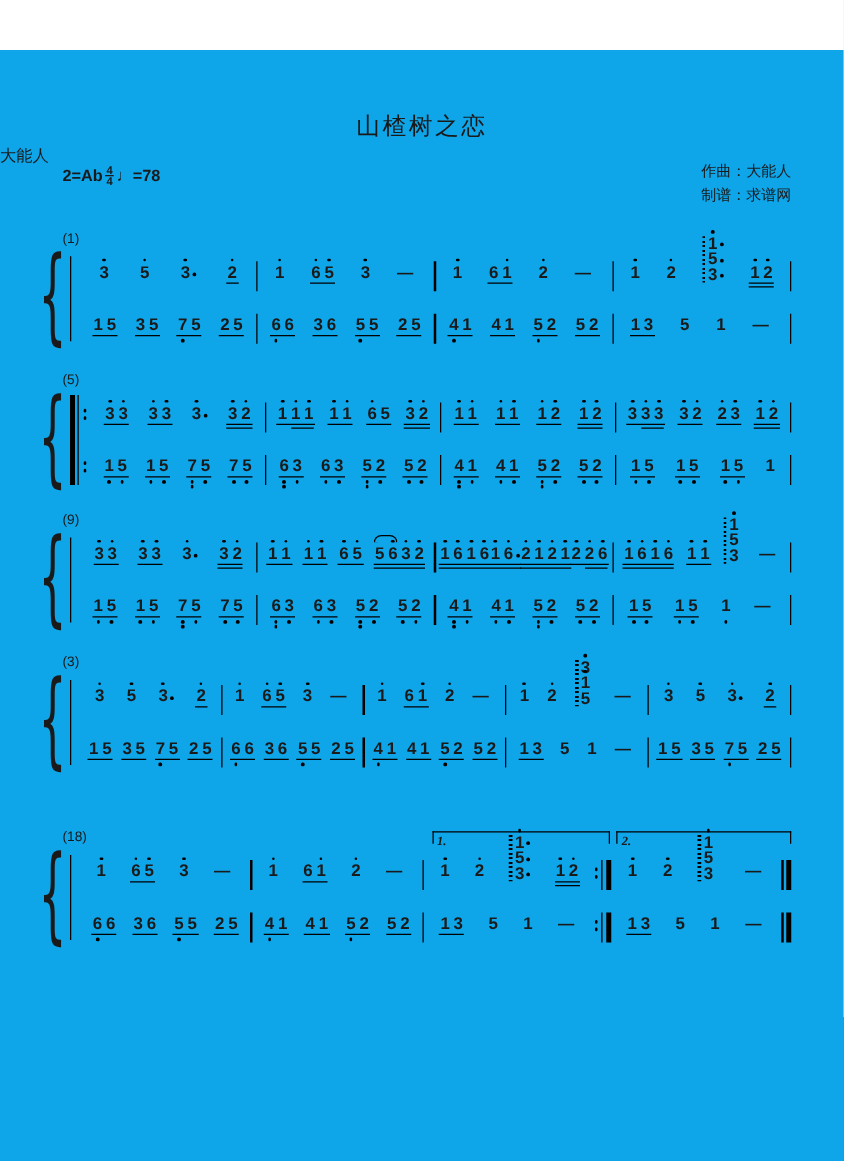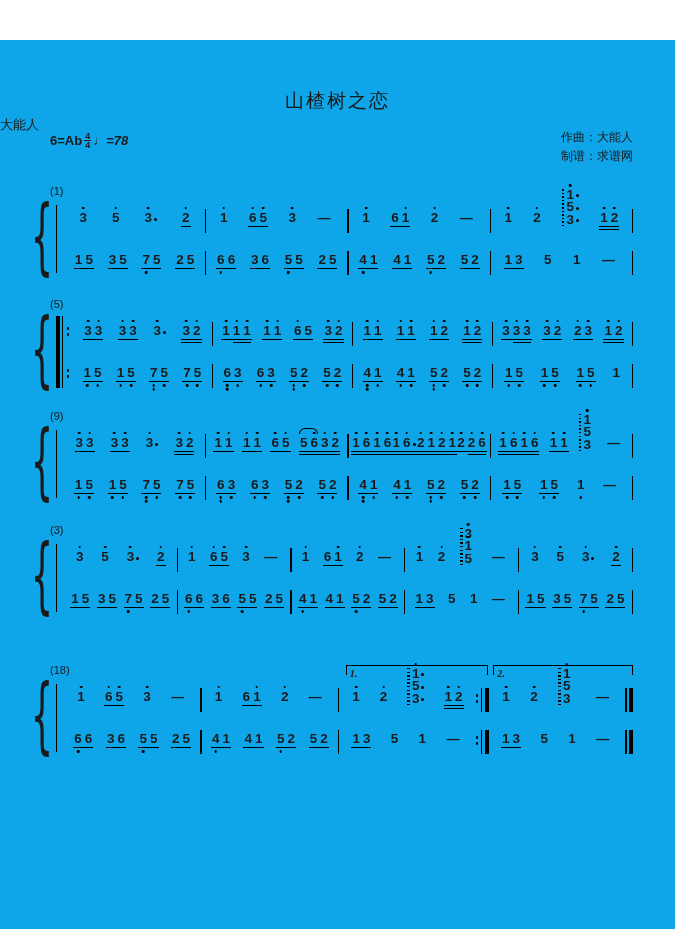--- a/index.html
+++ b/index.html
@@ -7,21 +7,21 @@
         font-family:"Liberation Sans",sans-serif;color:#1a1a1a;margin-top:40px;}
   
   .title{position:absolute;top:48px;left:0;width:100%;text-align:center;
          font-size:19px;letter-spacing:2px;font-family:"Liberation Serif",serif;}
   .subtitle{position:absolute;top:76px;left:0;width:100%;text-align:left;
             font-size:13px;font-family:"Liberation Serif",serif;}
   .keysig{position:absolute;top:92px;left:50px;font-size:13px;font-weight:bold;}
   .frac{display:inline-block;vertical-align:-3px;text-align:center;font-size:9px;
         line-height:8px;font-weight:bold;margin:0 2px;}
   .frac .num{display:block;border-bottom:1px solid #1a1a1a;padding:0 1px;}
-  .tempo{font-weight:bold;font-size:13px;font-style:italic;}
+  .tempo{font-weight:bold;font-size:13px;}
   .credits{position:absolute;top:89px;right:42px;font-size:12px;line-height:19px;
            font-family:Liberation Mono, monospace;text-align:left;}
   
   .footl{position:absolute;top:903px;left:40px;font-size:12px;}
   .footr{position:absolute;top:906px;right:42px;font-size:9px;}
   
   .system{position:absolute;left:40px;right:40px;height:110px;}
   .sysnum{position:absolute;top:0;left:10px;font-size:11px;}
   .brace{position:absolute;left:-15px;top:12px;width:20px;height:80px;font-size:84px;
          line-height:78px;font-weight:400;transform:scaleX(.42);transform-origin:center;
@@ -82,21 +82,21 @@
 </style>
 </head>
 <body>
 
 <div class="page">
 
   <div class="title">山楂树之恋</div>
   <div class="subtitle">大能人</div>
 
   <div class="keysig">
-    <span>6=Ab</span><span class="frac"><span class="num">4</span><span>4</span></span><span class="tempo">♩=78</span>
+    <span>2=Ab</span><span class="frac"><span class="num">4</span><span>4</span></span><span class="tempo">♩=78</span>
   </div>
 
   <div class="credits">
     <div>作曲：大能人</div>
     <div>制谱：求谱网</div>
   </div>
 
   <div id="score">
       <div class="system" style="top: 145px;">
         <div class="sysnum">(1)</div>

